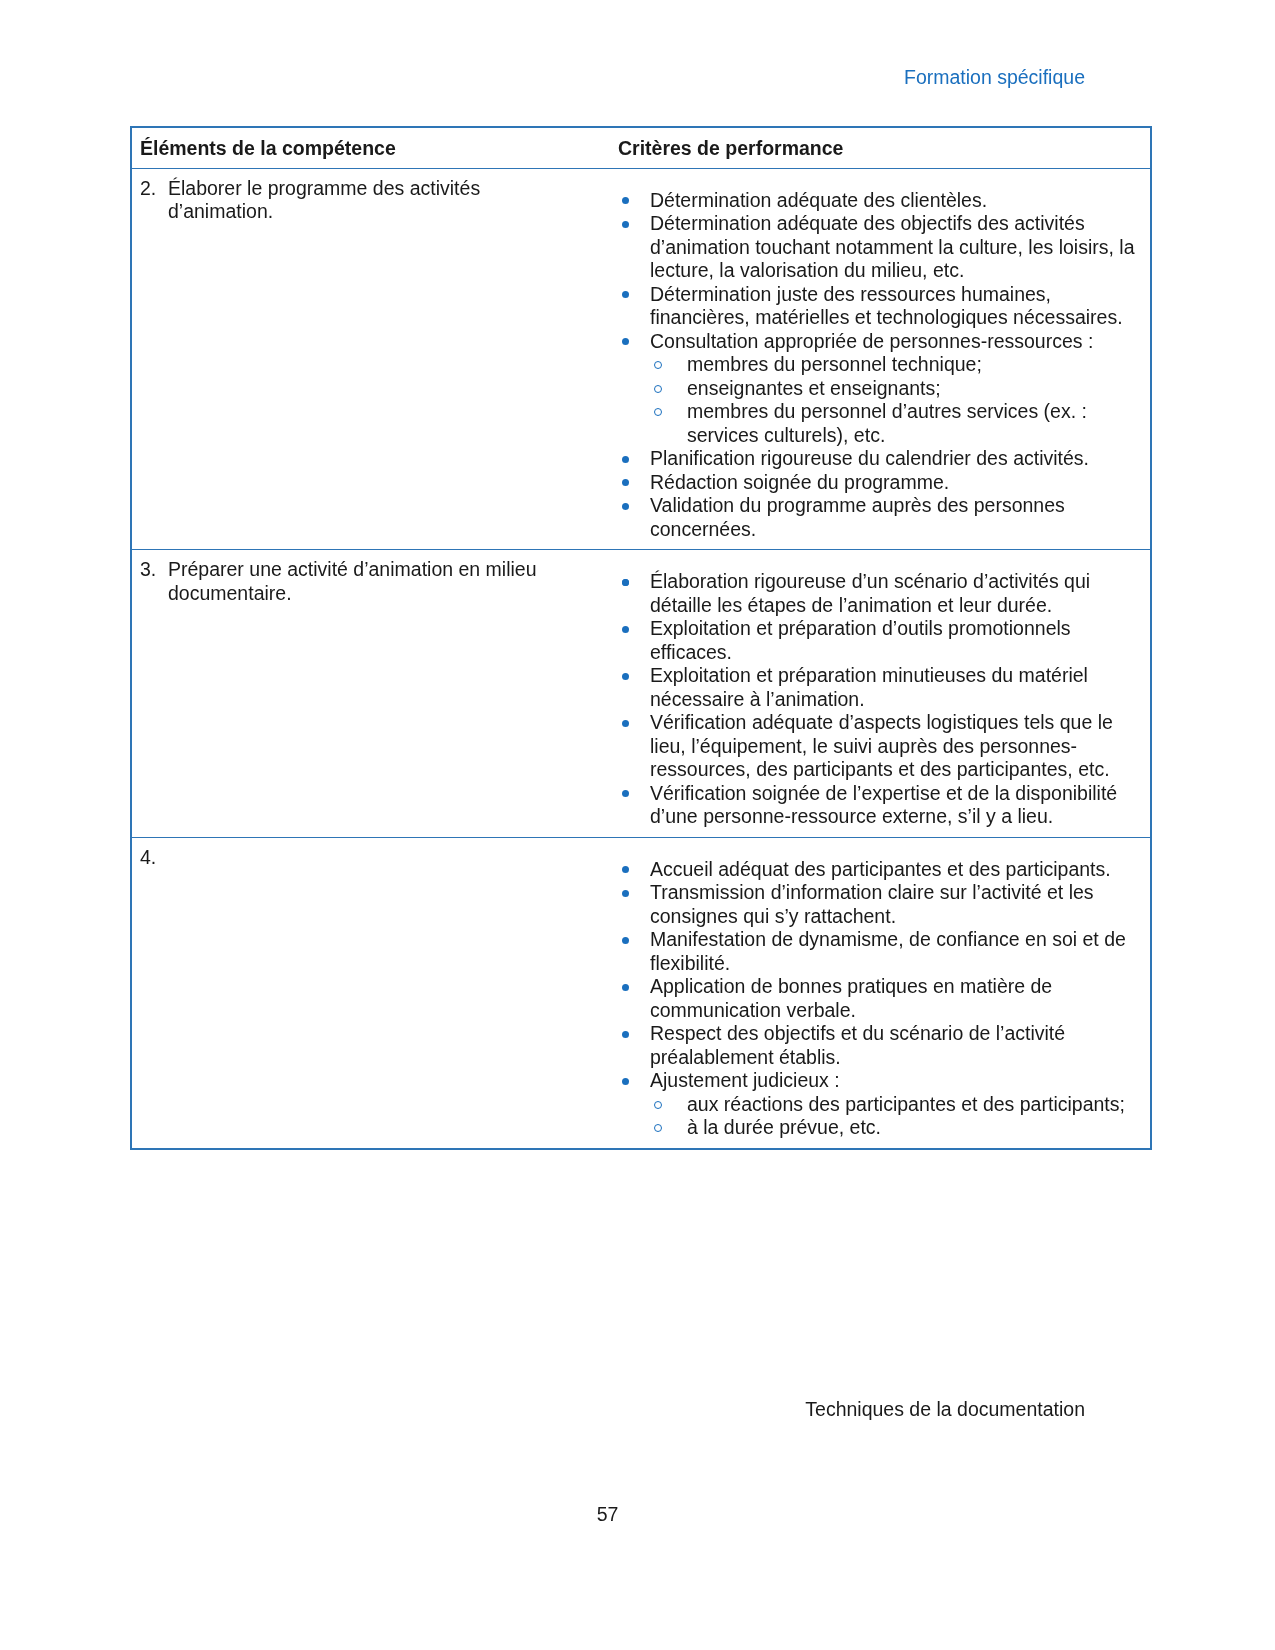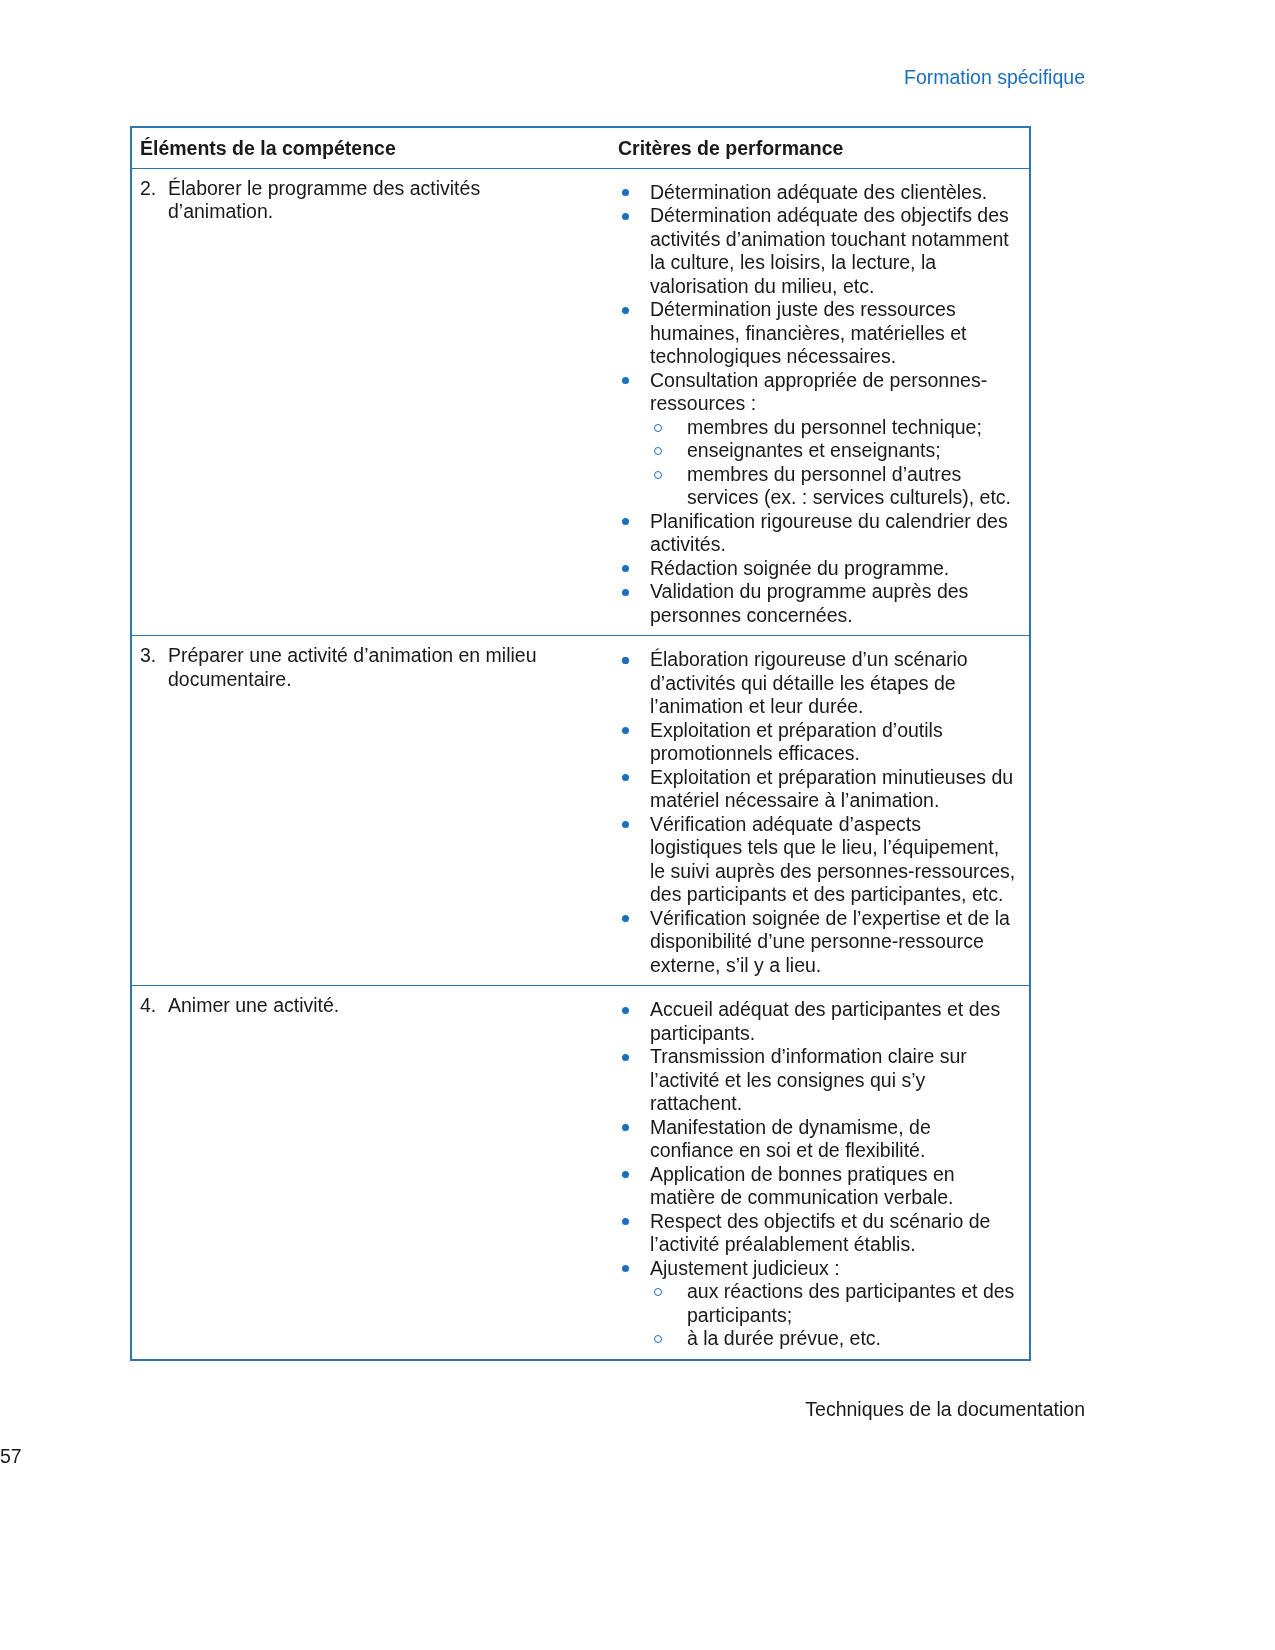--- a/index.html
+++ b/index.html
@@ -20,21 +20,21 @@
   .doc-header {
     position: absolute;
     top: 66px;
     right: 190px;
     color: var(--accent, #1a6fbe);
   }
   .ctable {
     position: absolute;
     left: 130px;
     top: 126px;
-    width: 901px;
+    width: 1022px;
     border: 2px solid var(--border, #2e75b6);
     background: #ffffff;
   }
   .thead {
     display: grid;
     grid-template-columns: 478px 1fr;
     font-weight: bold;
     border-bottom: 1px solid var(--border, #2e75b6);
   }
   .th { padding: 9px 10px 7px 8px; }
@@ -43,21 +43,21 @@
     grid-template-columns: 478px 1fr;
   }
   .trow + .trow { border-top: 1px solid var(--border, #2e75b6); }
   .cell-left {
     padding: 8px 20px 8px 8px;
     display: flex;
     align-items: flex-start;
   }
   .num { width: 28px; flex: none; }
   .etitle { flex: 1; }
-  .cell-right { padding: 12px 12px 8px 0; }
+  .cell-right { padding: 20px 12px 8px 0; }
   ul.blist, ul.slist { list-style: none; }
   .bitem { position: relative; padding-left: 40px; }
   .bullet {
     position: absolute;
     left: 12px;
     top: 8.5px;
     width: 7px;
     height: 7px;
     border-radius: 50%;
     background: var(--accent, #1a6fbe);
@@ -74,24 +74,24 @@
     background: transparent;
   }
   .doc-footer-right {
     position: absolute;
     top: 1398px;
     right: 190px;
     color: #1a1a1a;
   }
   .page-num {
     position: absolute;
-    top: 1445px;
+    top: 1503px;
     left: 0;
     width: 1215px;
-    text-align: left;
+    text-align: center;
   }
 </style>
 </head>
 <body>
 
 <div class="page">
 
   <div class="doc-header">Formation spécifique</div>
 
   <div class="ctable">
@@ -133,21 +133,20 @@
               <li class="bitem"><span class="bullet"></span><span class="btext">Exploitation et préparation d’outils promotionnels efficaces.</span></li>
               <li class="bitem"><span class="bullet"></span><span class="btext">Exploitation et préparation minutieuses du matériel nécessaire à l’animation.</span></li>
               <li class="bitem"><span class="bullet"></span><span class="btext">Vérification adéquate d’aspects logistiques tels que le lieu, l’équipement, le suivi auprès des personnes-ressources, des participants et des participantes, etc.</span></li>
               <li class="bitem"><span class="bullet"></span><span class="btext">Vérification soignée de l’expertise et de la disponibilité d’une personne-ressource externe, s’il y a lieu.</span></li>
             </ul>
           </div>
         </div>
         <div class="trow">
           <div class="cell-left">
             <span class="num">4.</span>
-            <span class="etitle">Animer une activité.</span>
           </div>
           <div class="cell-right">
             <ul class="blist">
               <li class="bitem"><span class="bullet"></span><span class="btext">Accueil adéquat des participantes et des participants.</span></li>
               <li class="bitem"><span class="bullet"></span><span class="btext">Transmission d’information claire sur l’activité et les consignes qui s’y rattachent.</span></li>
               <li class="bitem"><span class="bullet"></span><span class="btext">Manifestation de dynamisme, de confiance en soi et de flexibilité.</span></li>
               <li class="bitem"><span class="bullet"></span><span class="btext">Application de bonnes pratiques en matière de communication verbale.</span></li>
               <li class="bitem"><span class="bullet"></span><span class="btext">Respect des objectifs et du scénario de l’activité préalablement établis.</span></li>
               <li class="bitem"><span class="bullet"></span><span class="btext">Ajustement judicieux :</span><ul class="slist">
                   <li class="sitem"><span class="sbullet"></span><span class="stext">aux réactions des participantes et des participants;</span></li>

